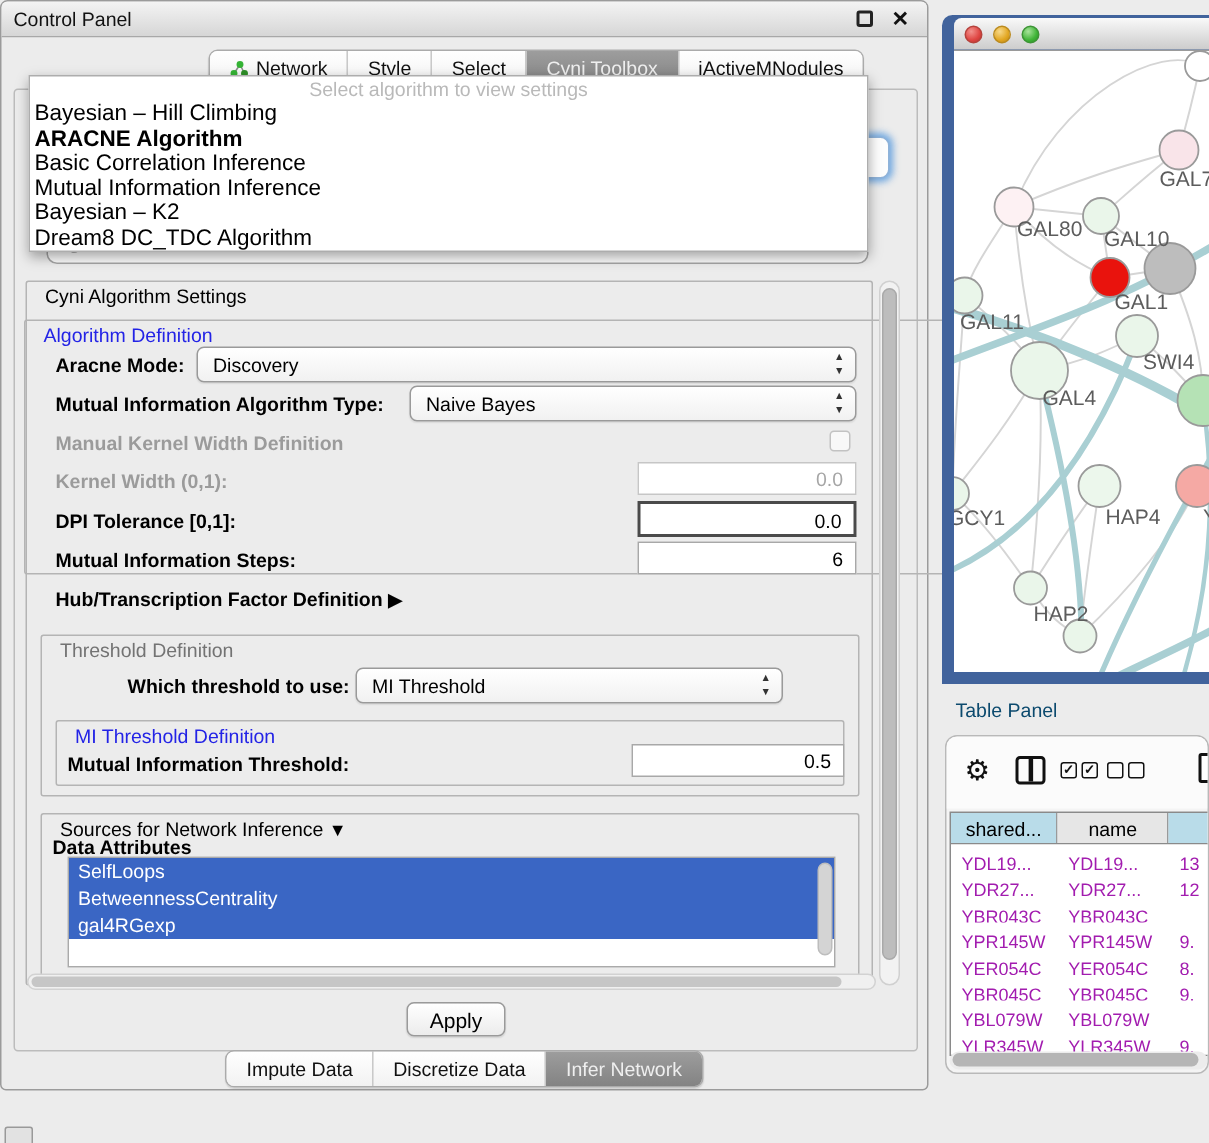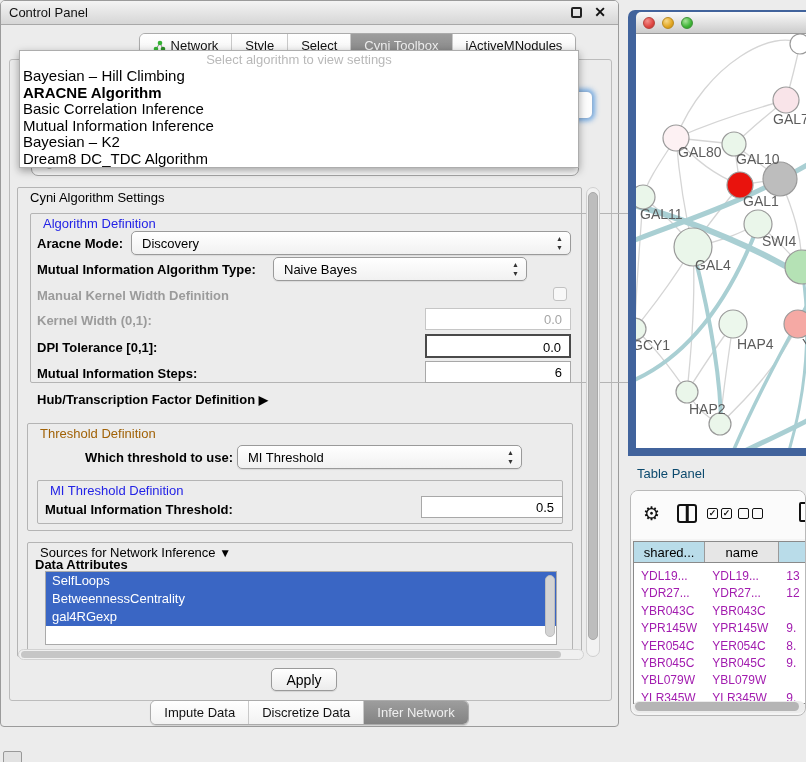--- a/index.html
+++ b/index.html
@@ -42,21 +42,21 @@
                   background:#fdfdfd; border:1px solid #8fb2d8; box-shadow:0 0 5px 2px rgba(92,156,222,.85); z-index:1; }
   .combo-ghost2 { position:absolute; left:30px; top:145px; width:548px; height:30px; border-radius:7px;
                   background:#fdfdfd; border:1px solid #a5a5a5; z-index:1;
                   font-size:13px; color:#b2b2b2; padding:7px 0 0 14px; }
 
   
   .grp { position:absolute; border:1px solid #b4b4b4; border-radius:2px; }
   .grp > .gtitle { position:absolute; top:-8px; left:8px; background:#ececec; padding:0 4px;
                    font-size:13px; color:#000; white-space:nowrap;margin-top:10px; }
   .gtitle.blue { color:#2323e6; }
-  .gtitle.green { color:#a16207; }
+  .gtitle.green { color:#737373; }
 
   .lbl { position:absolute; font-size:13px; font-weight:bold; color:#000; white-space:nowrap; }
   .lbl.dis { color:#9b9b9b; }
 
   .combo { position:absolute; height:24px; border:1px solid #9a9a9a; border-radius:5px;
            background:linear-gradient(#ffffff,#f1f1f1); font-size:13px; color:#000;
            padding:4px 0 0 10px; box-shadow:0 1px 1px rgba(0,0,0,.08); }
   .combo .arr { position:absolute; right:7px; top:2px; font-size:7px; line-height:9px; color:#333;
                 text-align:center; letter-spacing:0; }
 
@@ -194,32 +194,32 @@
       <div class="item">Basic Correlation Inference</div>
       <div class="item">Mutual Information Inference</div>
       <div class="item">Bayesian – K2</div>
       <div class="item">Dream8 DC_TDC Algorithm</div>
     </div>
 
     <div class="grp" style="left:16px; top:186px; width:565px; height:470px;">
       <span class="gtitle">Cyni Algorithm Settings</span>
     </div>
 
-    <div class="grp" style="left:29px; top:212px; width:652px; height:170px;">
+    <div class="grp" style="left:15px; top:212px; width:652px; height:170px;">
       <span class="gtitle blue">Algorithm Definition</span>
     </div>
 
     <span class="lbl" style="left:36px; top:235px;">Aracne Mode:</span>
     <div class="combo" style="left:130px; top:230px; width:440px;">
       <span>Discovery</span>
       <span class="arr">▲<br>▼</span>
     </div>
 
     <span class="lbl" style="left:36px; top:261px;">Mutual Information Algorithm Type:</span>
-    <div class="combo" style="left:272px; top:256px; width:254px;">
+    <div class="combo" style="left:272px; top:256px; width:298px;">
       <span>Naive Bayes</span>
       <span class="arr">▲<br>▼</span>
     </div>
 
     <span class="lbl dis" style="left:36px; top:287px;">Manual Kernel Width Definition</span>
     <div class="chk" style="left:552px; top:286px;"></div>
 
     <span class="lbl dis" style="left:36px; top:312px;">Kernel Width (0,1):</span>
     <div class="field dis" style="left:424px; top:307px; width:146px;">
       <span>0.0</span>

